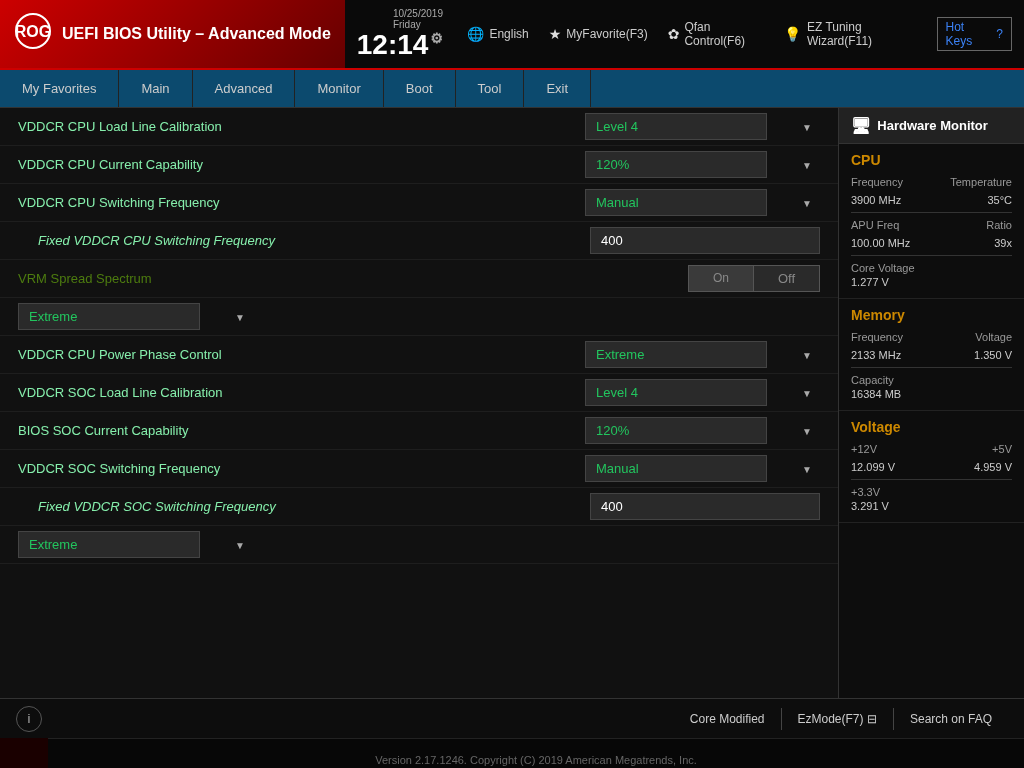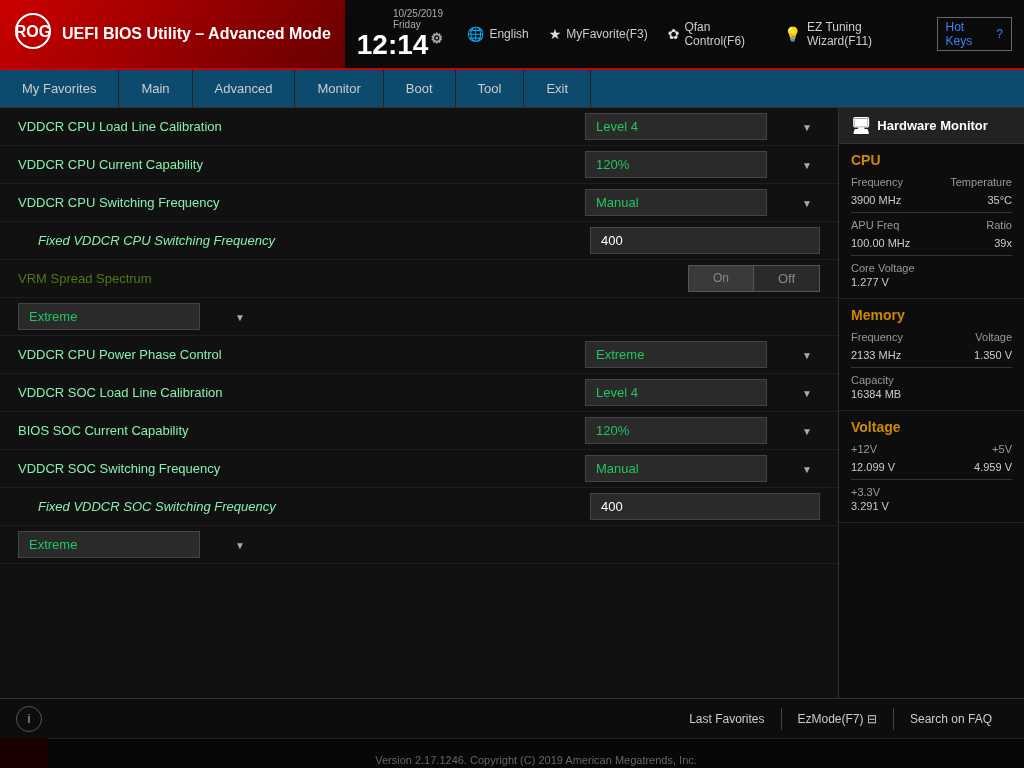--- a/index.html
+++ b/index.html
@@ -582,21 +582,21 @@
     </div>
   </div>
 </div>
 
 <div class="footer">
   <div class="footer-info-btn">
     <span>i</span>
   </div>
   <div class="footer-right">
     <div class="footer-btn">
-      <span>Last Favorites</span>
+      <span>Core Modified</span>
     </div>
     <div class="footer-btn">
       <span>EzMode(F7)</span>
       <span> ⊟</span>
     </div>
     <div class="footer-btn">
       <span>Search on FAQ</span>
     </div>
   </div>
 </div>

